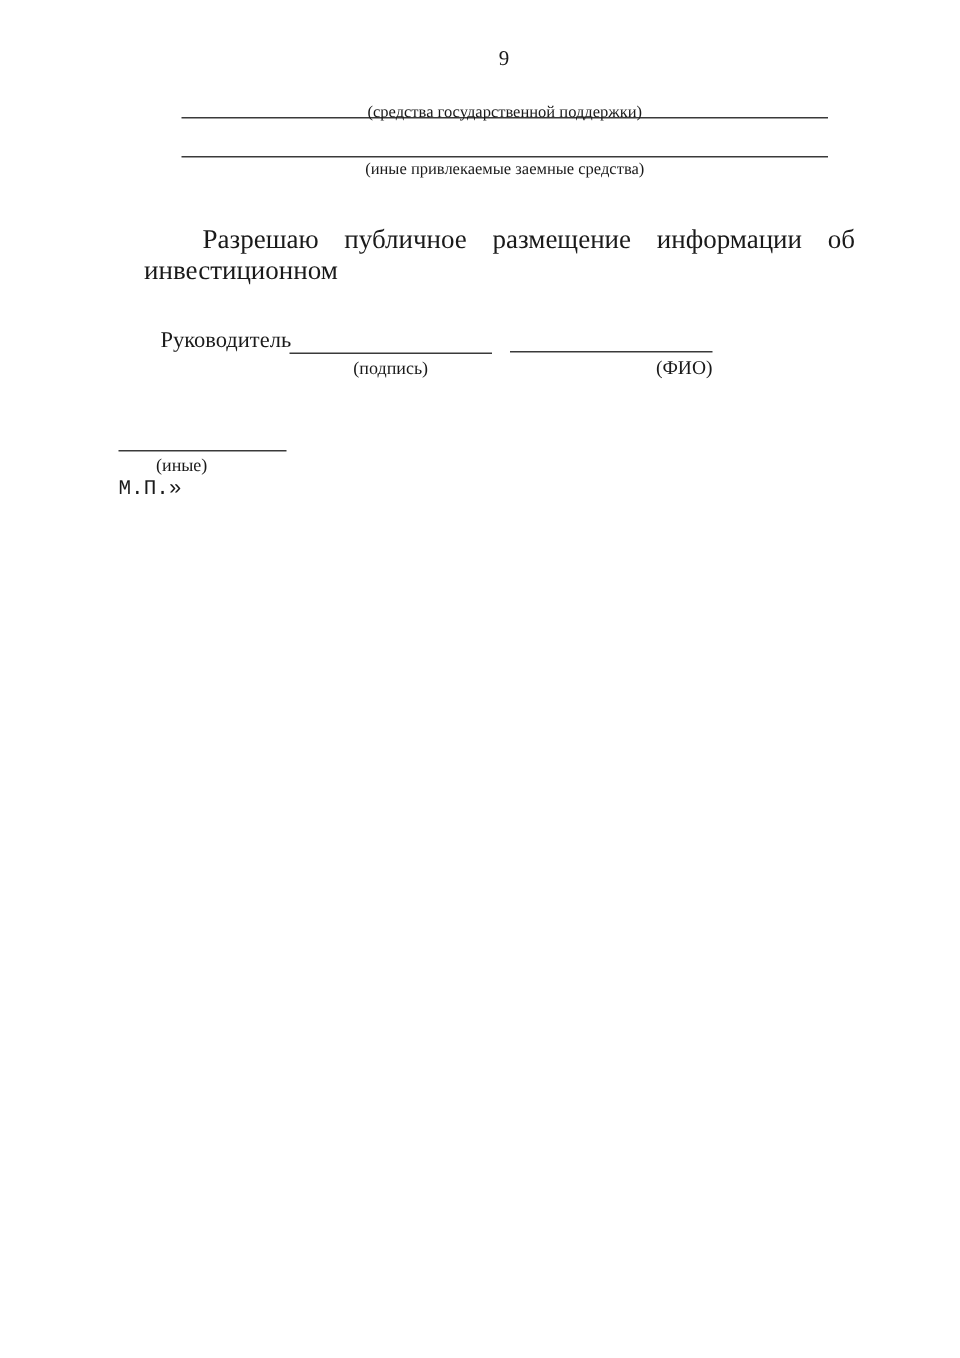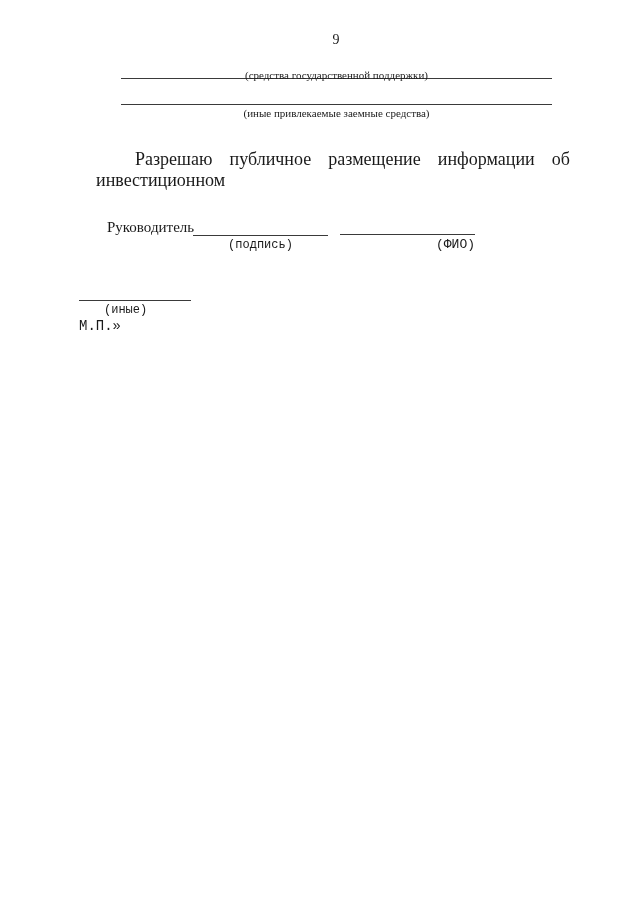--- a/index.html
+++ b/index.html
@@ -7,21 +7,21 @@
          font-family: "Liberation Serif", serif; color: #1a1a1a; }
   .abs { position: absolute; }
   .page-num { left: 0; width: 672px; top: 32px; text-align: center; font-size: 14px; }
   .hline { position: absolute; height: 1px; background: #3a3a3a; }
   .caption { position: absolute; font-size: 11px; text-align: center; white-space: nowrap; }
   .para { position: absolute; left: 79px; width: 474px; font-size: 18px; line-height: 21px;
           text-align: justify; text-align-last: left; margin-left: 17px; }
   .para .first { display: block; text-indent: 39px; text-align: justify; text-align-last: justify; }
   .para .second { display: block; }
   .label { position: absolute; font-size: 15px; }
-  .small { position: absolute; font-size: 12px; font-family: Liberation Mono, monospace; }
+  .small { position: absolute; font-size: 12px; }
 </style>
 </head>
 <body>
 
 <div>
 
   <div class="abs page-num">9</div>
 
   <div class="hline" style="left:121px; top:78px; width:431px;"></div>
   <div class="caption" style="left:121px; width:431px; top:69px;">(средства государственной поддержки)</div>

